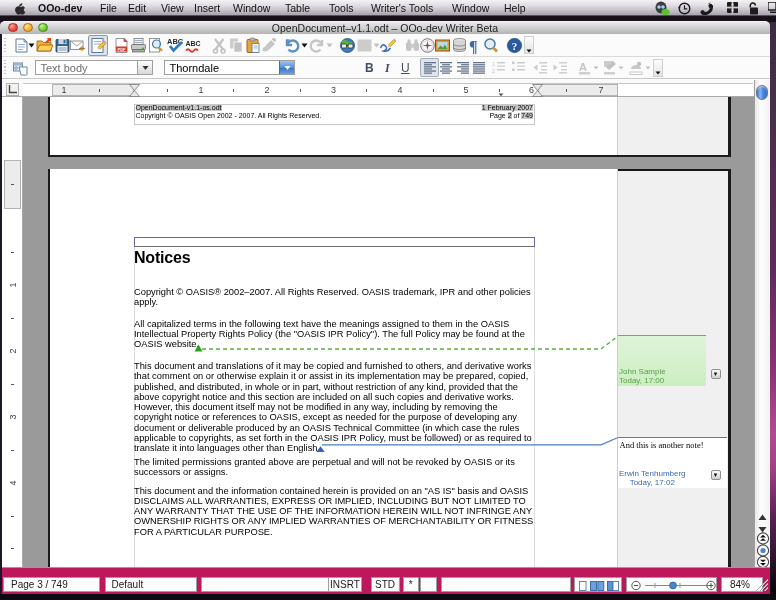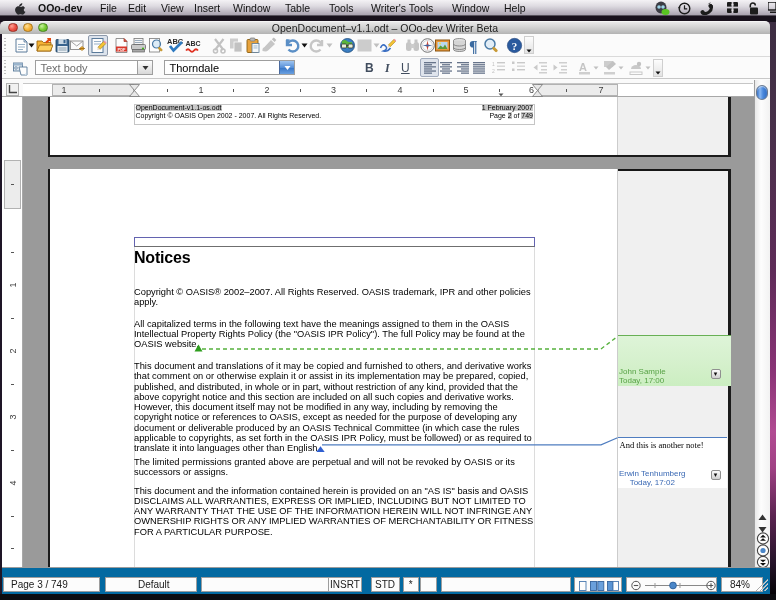--- a/index.html
+++ b/index.html
@@ -42,27 +42,27 @@
 #vruler { position:absolute; left:1.5px; top:0; width:21.5px; height:470px; background:#fff; border-right:1px solid #a8a8a8; }
 .vnum { position:absolute; left:4px; width:13px; text-align:center; font-size:9px; color:#3c3c3c; transform:rotate(-90deg); }
 .vtick { position:absolute; left:9px; width:3px; height:1px; background:#555; }
 #scrollcol { position:absolute; left:753.5px; top:80px; width:16.5px; height:487px; background:linear-gradient(90deg,#e8e8e8,#fdfdfd 40%,#f2f2f2); border-left:1px solid #9f9f9f; }
 
 .sans { font-family:"Liberation Sans", sans-serif; }
 .pwhite { position:absolute; background:#fff; }
 .sidebar { position:absolute; background:#f0f0f0; }
 .para { position:absolute; left:134px; width:410px; font-size:9.3px; line-height:10.25px; color:#000; letter-spacing:0; }
 
-#gnote { position:absolute; left:617.5px; top:238px; width:113px; height:51px;
+#gnote { position:absolute; left:617.5px; top:238px; width:88px; height:51px;
   background:linear-gradient(180deg,#def4d8 0%,#d4f0cb 60%,#cbeec1 100%); border-top:1.5px solid #68b055; }
 #bnote { position:absolute; left:617.5px; top:340px; width:109px; height:50.5px;
   background:#ffffff; border-top:1.5px solid #4f7dc0; }
 .notebtn { position:absolute; width:10px; height:10px; background:linear-gradient(180deg,#fdfdfd,#cfcfcf); border:1px solid #909090; border-radius:2px; font-size:7px; line-height:8px; text-align:center; color:#111; }
 
-#statusbar { position:absolute; top:567px; left:0; width:770px; height:27px; background:#0369a1; border-top:1px solid #9c9c9c; }
+#statusbar { position:absolute; top:567px; left:0; width:770px; height:27px; background:#be185d; border-top:1px solid #9c9c9c; }
 .sfield { position:absolute; top:9px; height:15px; background:#fcfcfc; border:1px solid #9d9d9d; font-size:10px; color:#1a1a1a; line-height:13px; }
 #bottomstrip { position:absolute; top:594px; left:0; width:776px; height:6px; background:#0c0c10; }
 svg { display:block; }
 </style>
 </head>
 <body>
 <div id="root">
   <div id="desktop"></div>
 
   <div class="abs" style="left:0;top:34px;width:770px;height:560px;background:#fbfbfb;"></div>
@@ -587,21 +587,21 @@
       <path d="M7 2.8 l3 2.6 h-6 z M7 6.2 l3 2.6 h-6 z" fill="#111"></path>
       <circle cx="7" cy="18.5" r="5.6" fill="#fdfdfd" stroke="#444" stroke-width="1.1"></circle>
       <circle cx="7" cy="18.5" r="2.6" fill="#4a86c8"></circle>
       <circle cx="7" cy="30" r="5.6" fill="#fdfdfd" stroke="#444" stroke-width="1.1"></circle>
       <path d="M7 33.7 l3 -2.6 h-6 z M7 30.3 l3 -2.6 h-6 z" fill="#111"></path>
     </svg>
   </div>
 
   <div id="statusbar">
     <div class="sfield" style="left:3px;width:97px;"><span style="margin-left:7px;">Page 3 / 749</span></div>
-    <div class="sfield" style="left:104.5px;width:92.5px;text-align:center;"><span style="margin-left:6px;">Default</span></div>
+    <div class="sfield" style="left:104.5px;width:92.5px;"><span style="margin-left:6px;">Default</span></div>
     <div class="sfield" style="left:201px;width:130.5px;"></div>
     <div class="sfield" style="left:328px;width:34px;text-align:center;">INSRT</div>
     <div class="sfield" style="left:370.5px;width:29px;text-align:center;">STD</div>
     <div class="sfield" style="left:403px;width:15.5px;text-align:center;">*</div>
     <div class="sfield" style="left:420px;width:16.5px;"></div>
     <div class="sfield" style="left:441px;width:129.5px;"></div>
     <div class="sfield" style="left:574px;width:47.5px;">
       <svg class="abs" style="left:4px;top:2.5px;" width="40" height="10" viewBox="0 0 40 10">
         <rect x="0.5" y="0.5" width="6.5" height="9" fill="#fdfdfd" stroke="#4a7ab0" stroke-width="0.9"></rect>
         <g transform="translate(11,0)">

